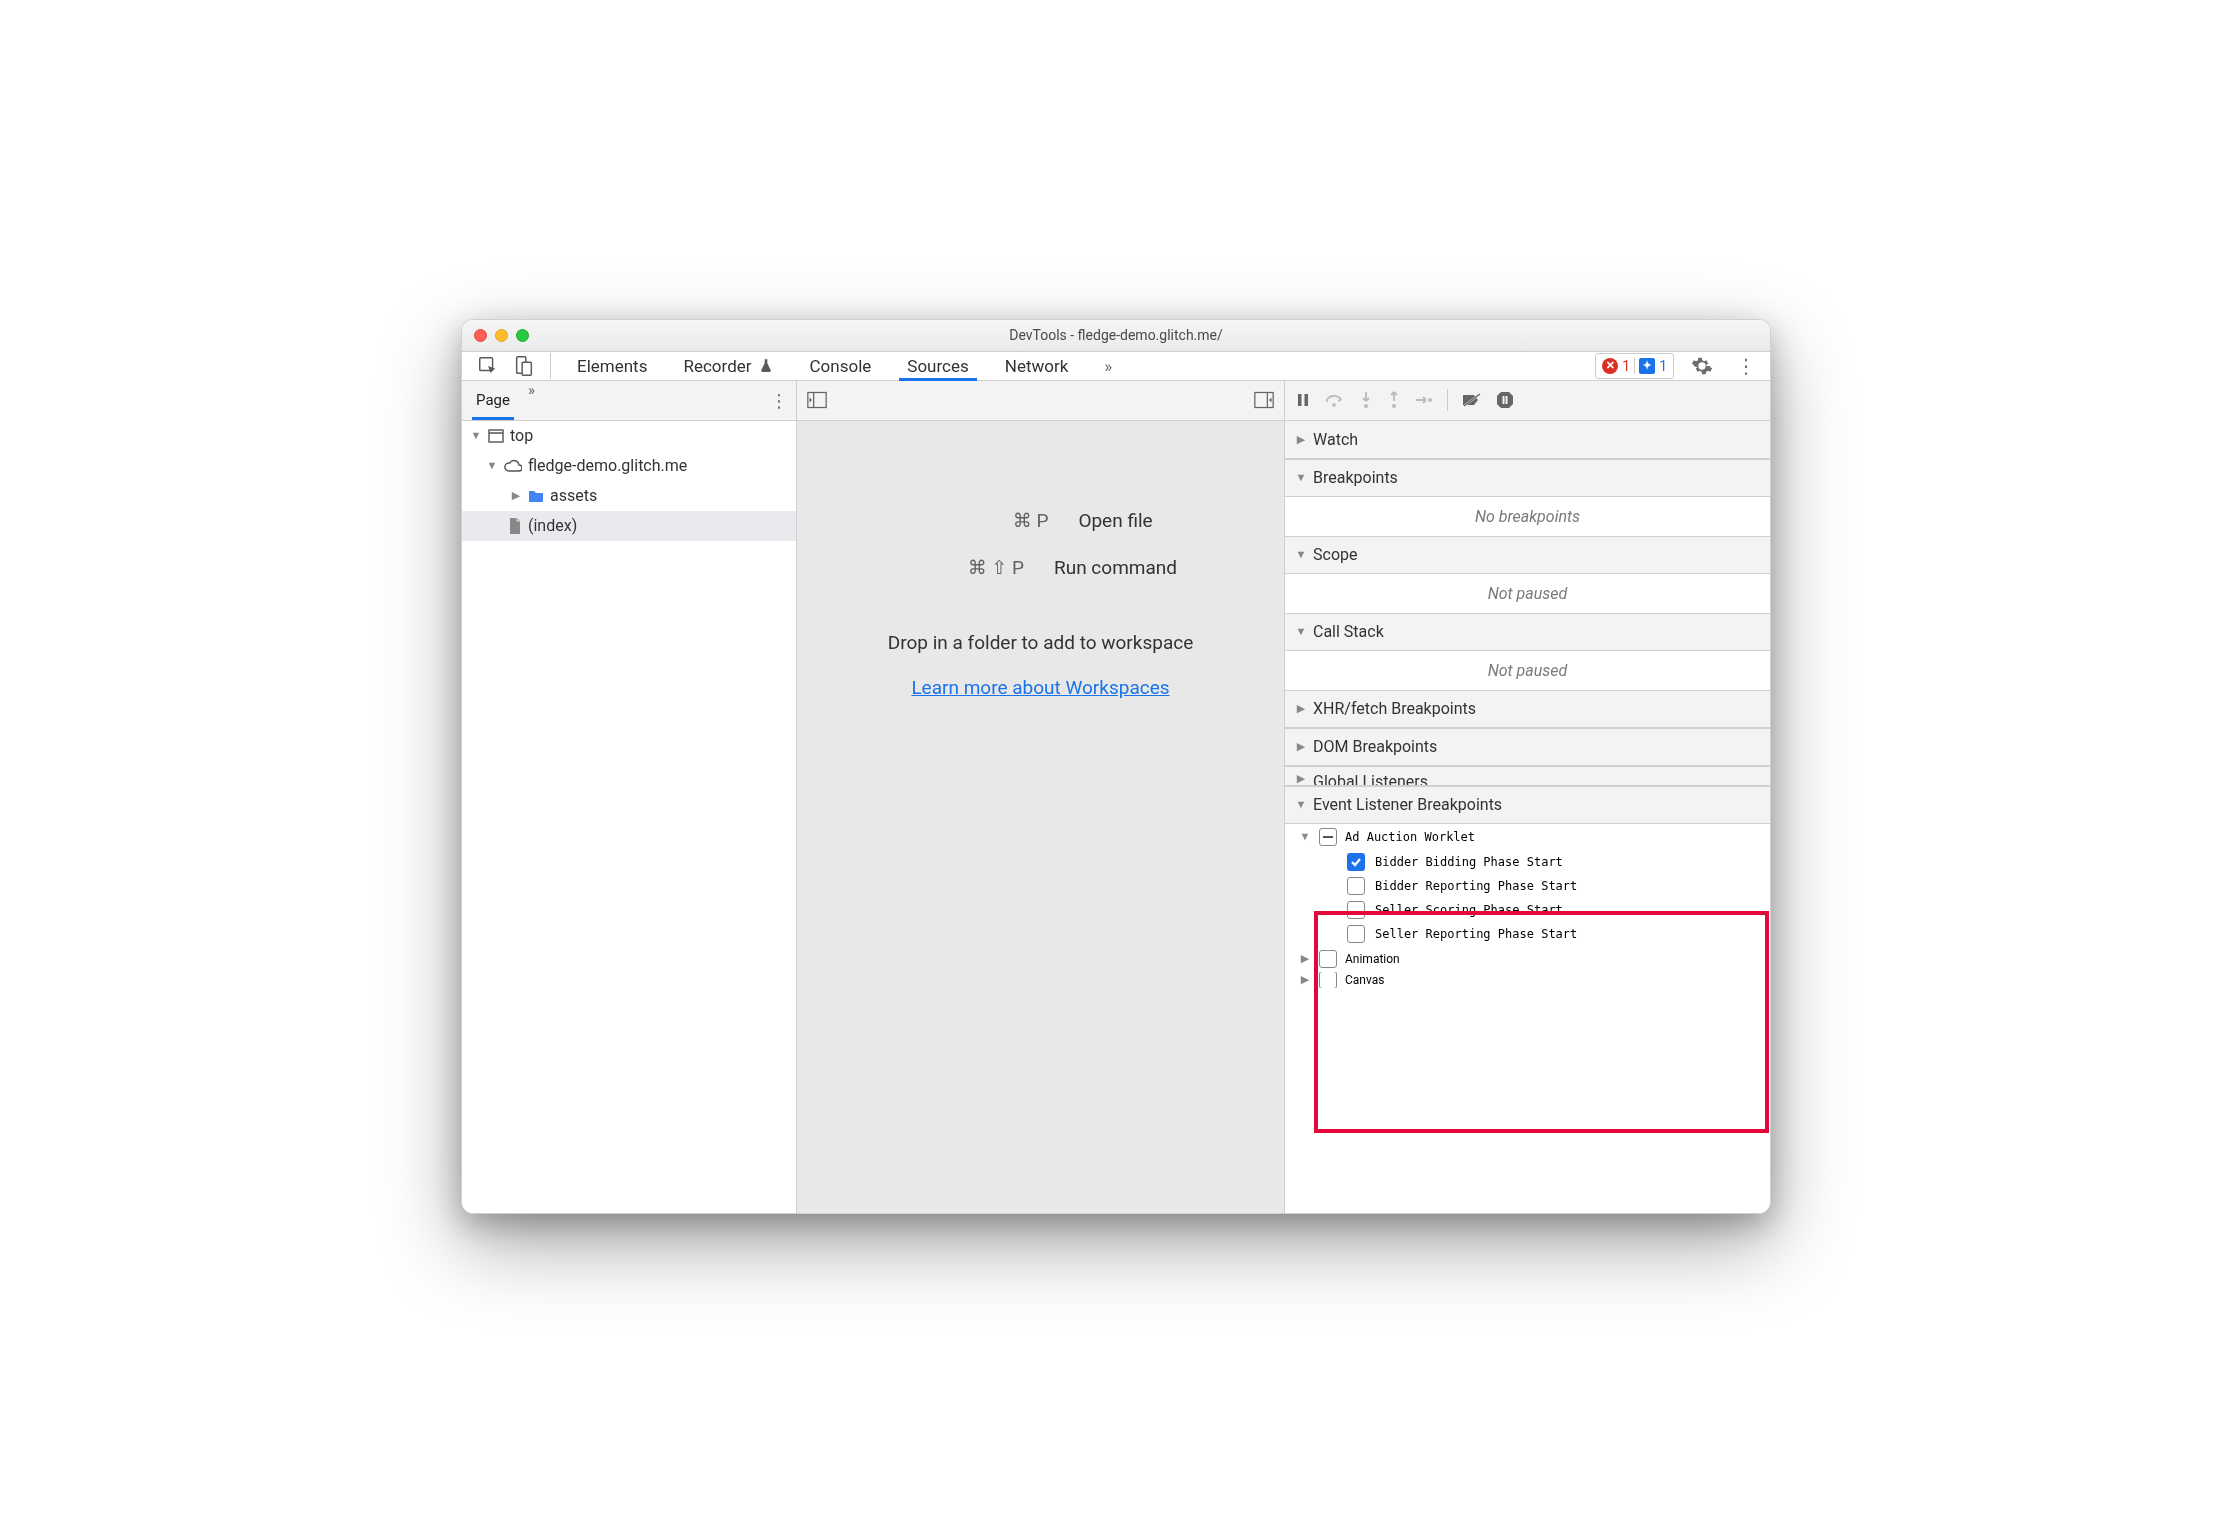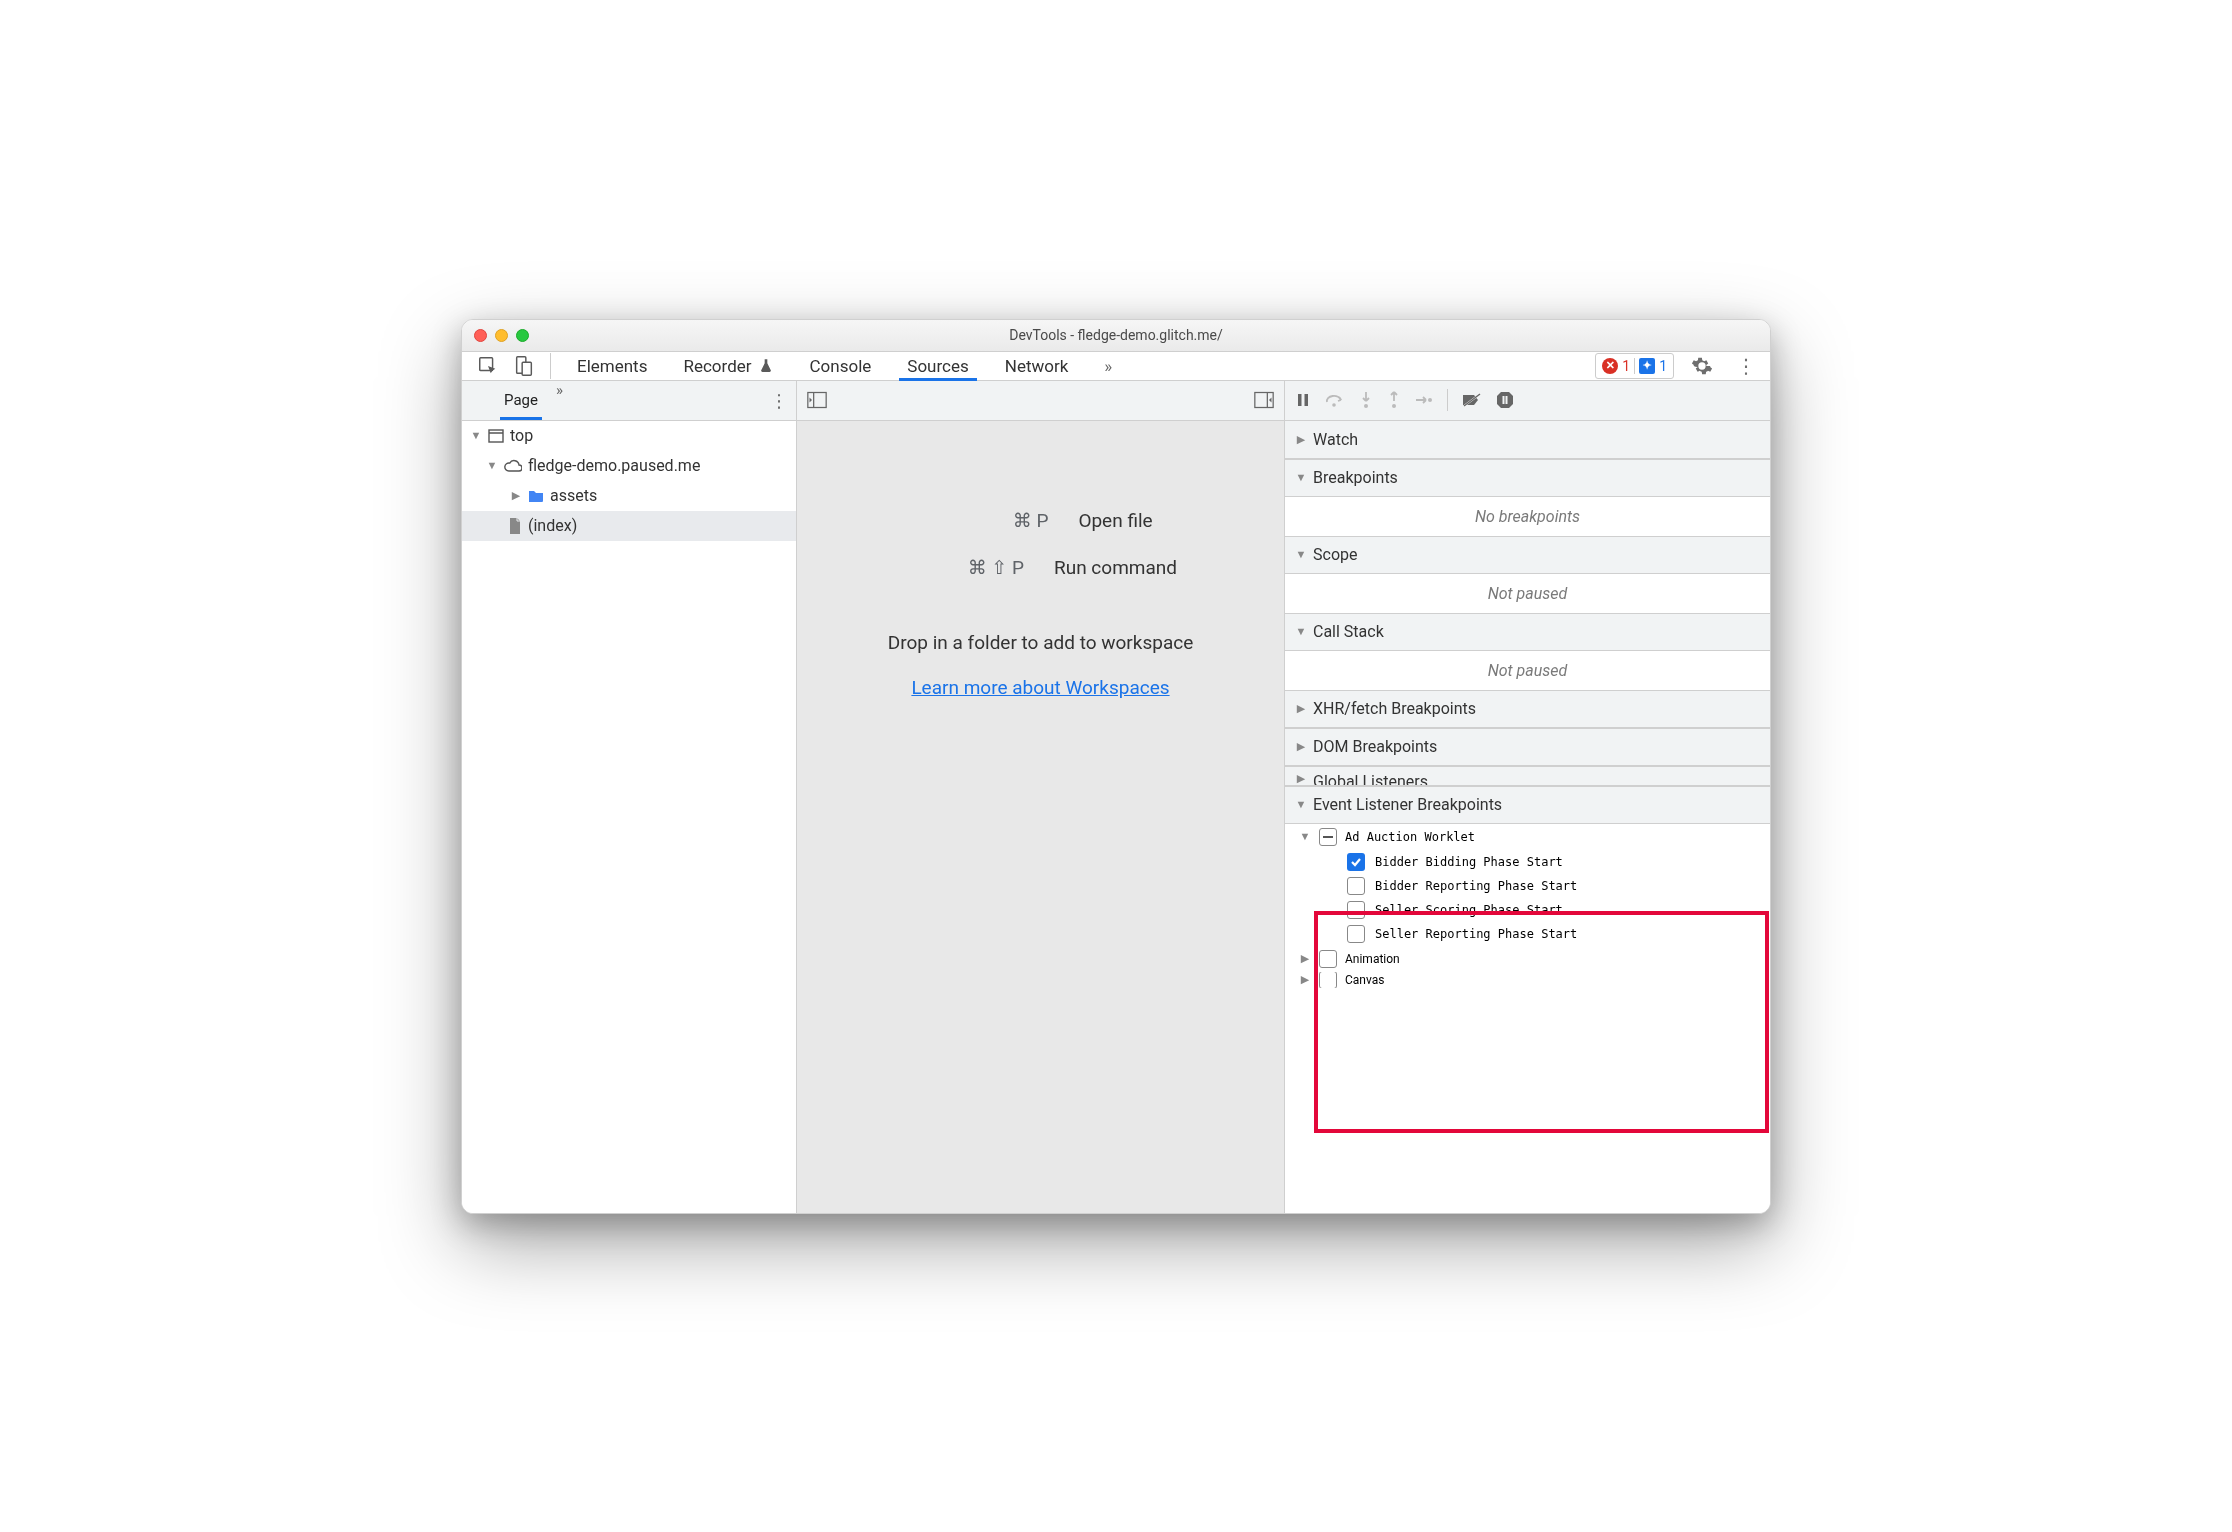--- a/index.html
+++ b/index.html
@@ -208,21 +208,21 @@
         <svg width="22" height="22" viewBox="0 0 24 24" fill="#6e6e6e">
             <path d="M12 8a4 4 0 1 0 0 8 4 4 0 0 0 0-8zm9 4a7 7 0 0 1-.1 1.2l2.1 1.6-2 3.4-2.5-1a7 7 0 0 1-2 1.2l-.4 2.6h-4l-.4-2.6a7 7 0 0 1-2-1.2l-2.5 1-2-3.4 2.1-1.6A7 7 0 0 1 3 12a7 7 0 0 1 .1-1.2L1 9.2l2-3.4 2.5 1a7 7 0 0 1 2-1.2L7.9 3h4l.4 2.6a7 7 0 0 1 2 1.2l2.5-1 2 3.4-2.1 1.6c.1.4.1.8.1 1.2z"></path>
           </svg>
       </div>
       <div class="kebab">⋮</div>
     </div>
   </div>
 
   <div class="sub-bar">
     <div class="sub-bar-left">
-      <div style="display:flex;align-items:flex-start;gap:14px;height:100%;margin-left:28px;">
+      <div style="display:flex;align-items:flex-start;gap:14px;height:100%;">
         <div class="page-tab">
             <span>Page</span>
           </div>
         <span style="color:#666;">»</span>
       </div>
       <span style="color:#666;font-size:18px;">⋮</span>
     </div>
     <div class="sub-bar-mid">
       <span>
         <svg width="20" height="18" viewBox="0 0 24 20" fill="none" stroke="#666" stroke-width="1.5">
@@ -301,21 +301,21 @@
           </span>
         <span>top</span>
       </div>
       <div class="tree-row indent1">
         <span class="tri">▼</span>
         <span>
             <svg width="18" height="14" viewBox="0 0 18 14" fill="none" stroke="#555" stroke-width="1.4">
               <path d="M5 12a4 4 0 1 1 .7-7.9A5 5 0 0 1 15 6a3 3 0 0 1 0 6H5z"></path>
             </svg>
           </span>
-        <span>fledge-demo.paused.me</span>
+        <span>fledge-demo.glitch.me</span>
       </div>
       <div class="tree-row indent2">
         <span class="tri" style="transform:none;">▶</span>
         <span class="folder-icon">
             <svg width="16" height="14" viewBox="0 0 16 14" fill="#4285f4">
               <path d="M1 2h5l2 2h7v8a1 1 0 0 1-1 1H1z"></path>
             </svg>
           </span>
         <span>assets</span>
       </div>

